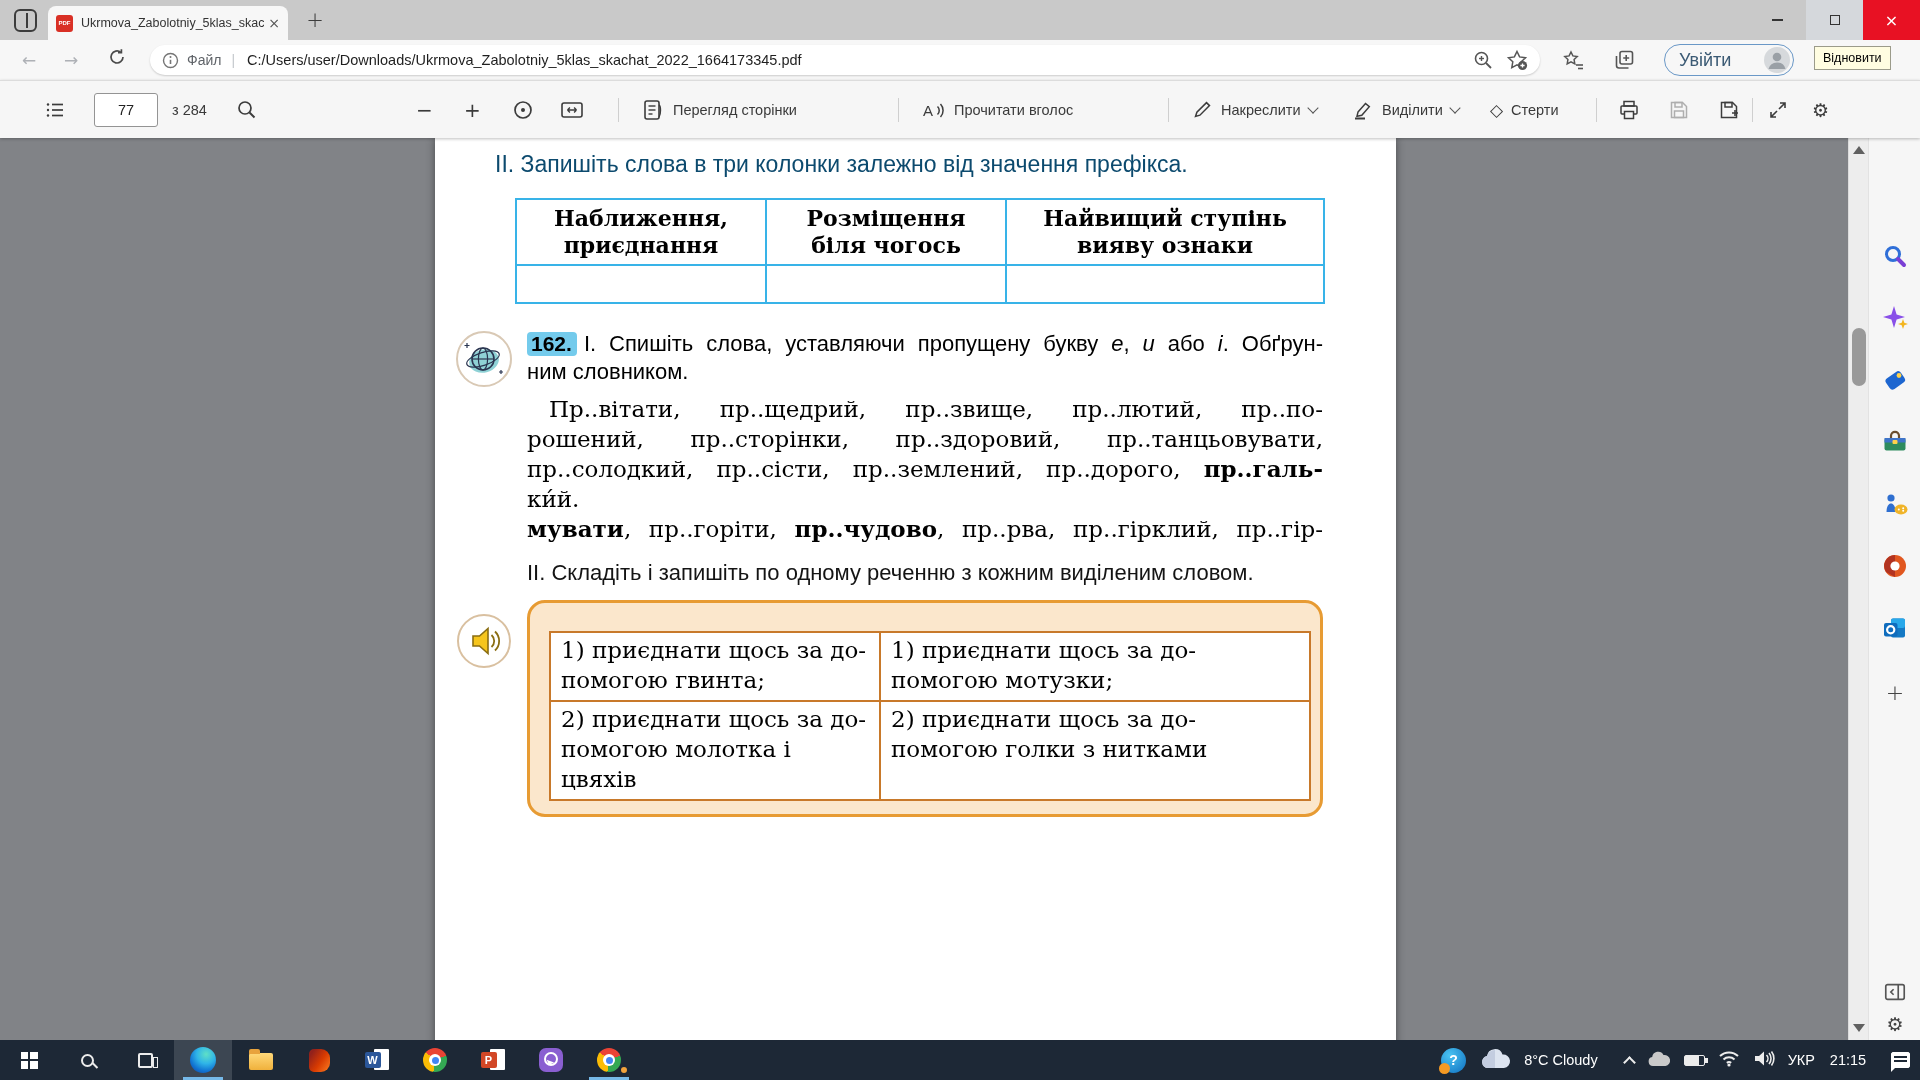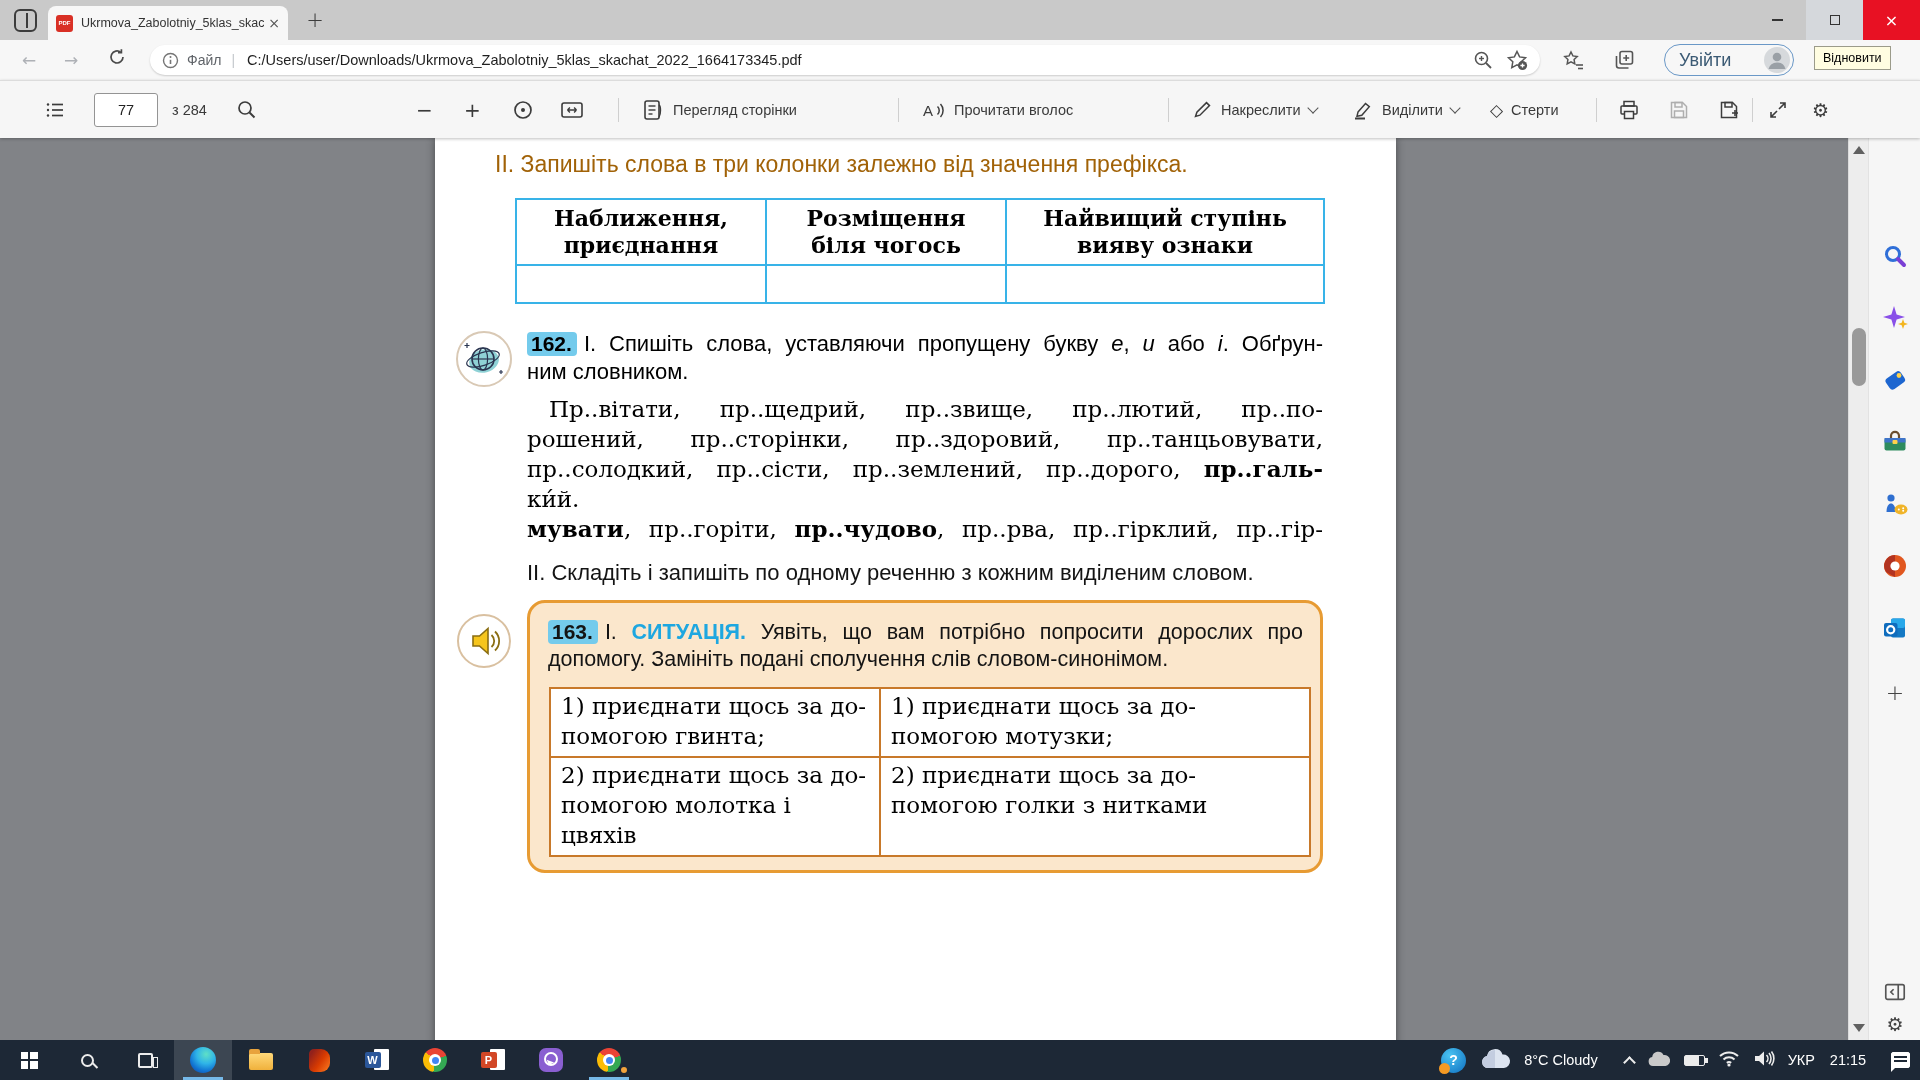--- a/index.html
+++ b/index.html
@@ -64,21 +64,21 @@
   .sarr{position:absolute;left:4px;width:0;height:0;border-left:6px solid transparent;border-right:6px solid transparent}
   .sarr.up{top:8px;border-bottom:8px solid #606060}
   .sarr.down{bottom:8px;border-top:8px solid #606060}
   .sthumb{position:absolute;left:3px;top:190px;width:14px;height:58px;background:#999;border-radius:7px}
 
   .edge-sidebar{position:relative;width:52px;background:#f6f6f6;border-left:1px solid #e2e2e2}
   .sb{position:absolute;left:12px;width:28px;height:28px;display:flex;align-items:center;justify-content:center}
   .sb-plus{font-size:22px;color:#444;font-weight:300}
 
   
-  .doc-task1{padding-top:13px;margin-left:60px;font-size:23px;color:#a16207}
+  .doc-task1{padding-top:13px;margin-left:60px;font-size:23px;color:#0c4a6e}
   .t1{margin:20px 0 0 80px;border-collapse:collapse;table-layout:fixed;width:808px;font-family:"DejaVu Serif",serif}
   .t1 td{border:2px solid #38b3e8;text-align:center;vertical-align:middle}
   .t1 .hd{font-weight:bold;font-size:22px;line-height:27px;height:66px;color:#000}
   .t1 .empty{height:38px}
   .hline{display:block}
 
   .ex162{position:relative;margin-top:26px}
   .deco-icon{position:absolute}
   .globe-wrap{left:20px;top:0}
   .ex-text{margin-left:92px;width:796px;font-size:22px;line-height:28px;color:#000000}
@@ -414,26 +414,20 @@
 
         <div class="box163">
           <span class="deco-icon speaker-wrap">
             <svg width="56" height="56" viewBox="0 0 56 56">
                 <circle cx="28" cy="28" r="26" fill="#fff" stroke="#d9c0a0" stroke-width="2"></circle>
                 <path d="M17 23 h6.5 l8.5-7.5 v25 l-8.5-7.5 H17 Z" fill="#f6c51d" stroke="#8a6d12" stroke-width="1.6"></path>
                 <path d="M35.5 22 a8 8 0 0 1 0 12" stroke="#8a6d12" stroke-width="1.8" fill="none"></path>
                 <path d="M39 18.5 a13 13 0 0 1 0 19" stroke="#8a6d12" stroke-width="1.8" fill="none"></path>
               </svg>
           </span>
-          <div class="box-p">
-            <span class="jline">
-              <span class="exnum">163.</span><span>I. </span><span class="sit">СИТУАЦІЯ.</span><span> Уявіть, що вам потрібно попросити дорослих про</span>
-            </span>
-            <span>допомогу. Замініть подані сполучення слів словом-синонімом.</span>
-          </div>
           <table class="t2">
             <colgroup>
                 <col style="width:330px">
                 <col style="width:430px">
               </colgroup>
             <tbody>
             <tr>
               <td class="cell">
                     <span class="cl">1) приєднати щось за до-</span>
                     <span class="cl">помогою гвинта;</span>

